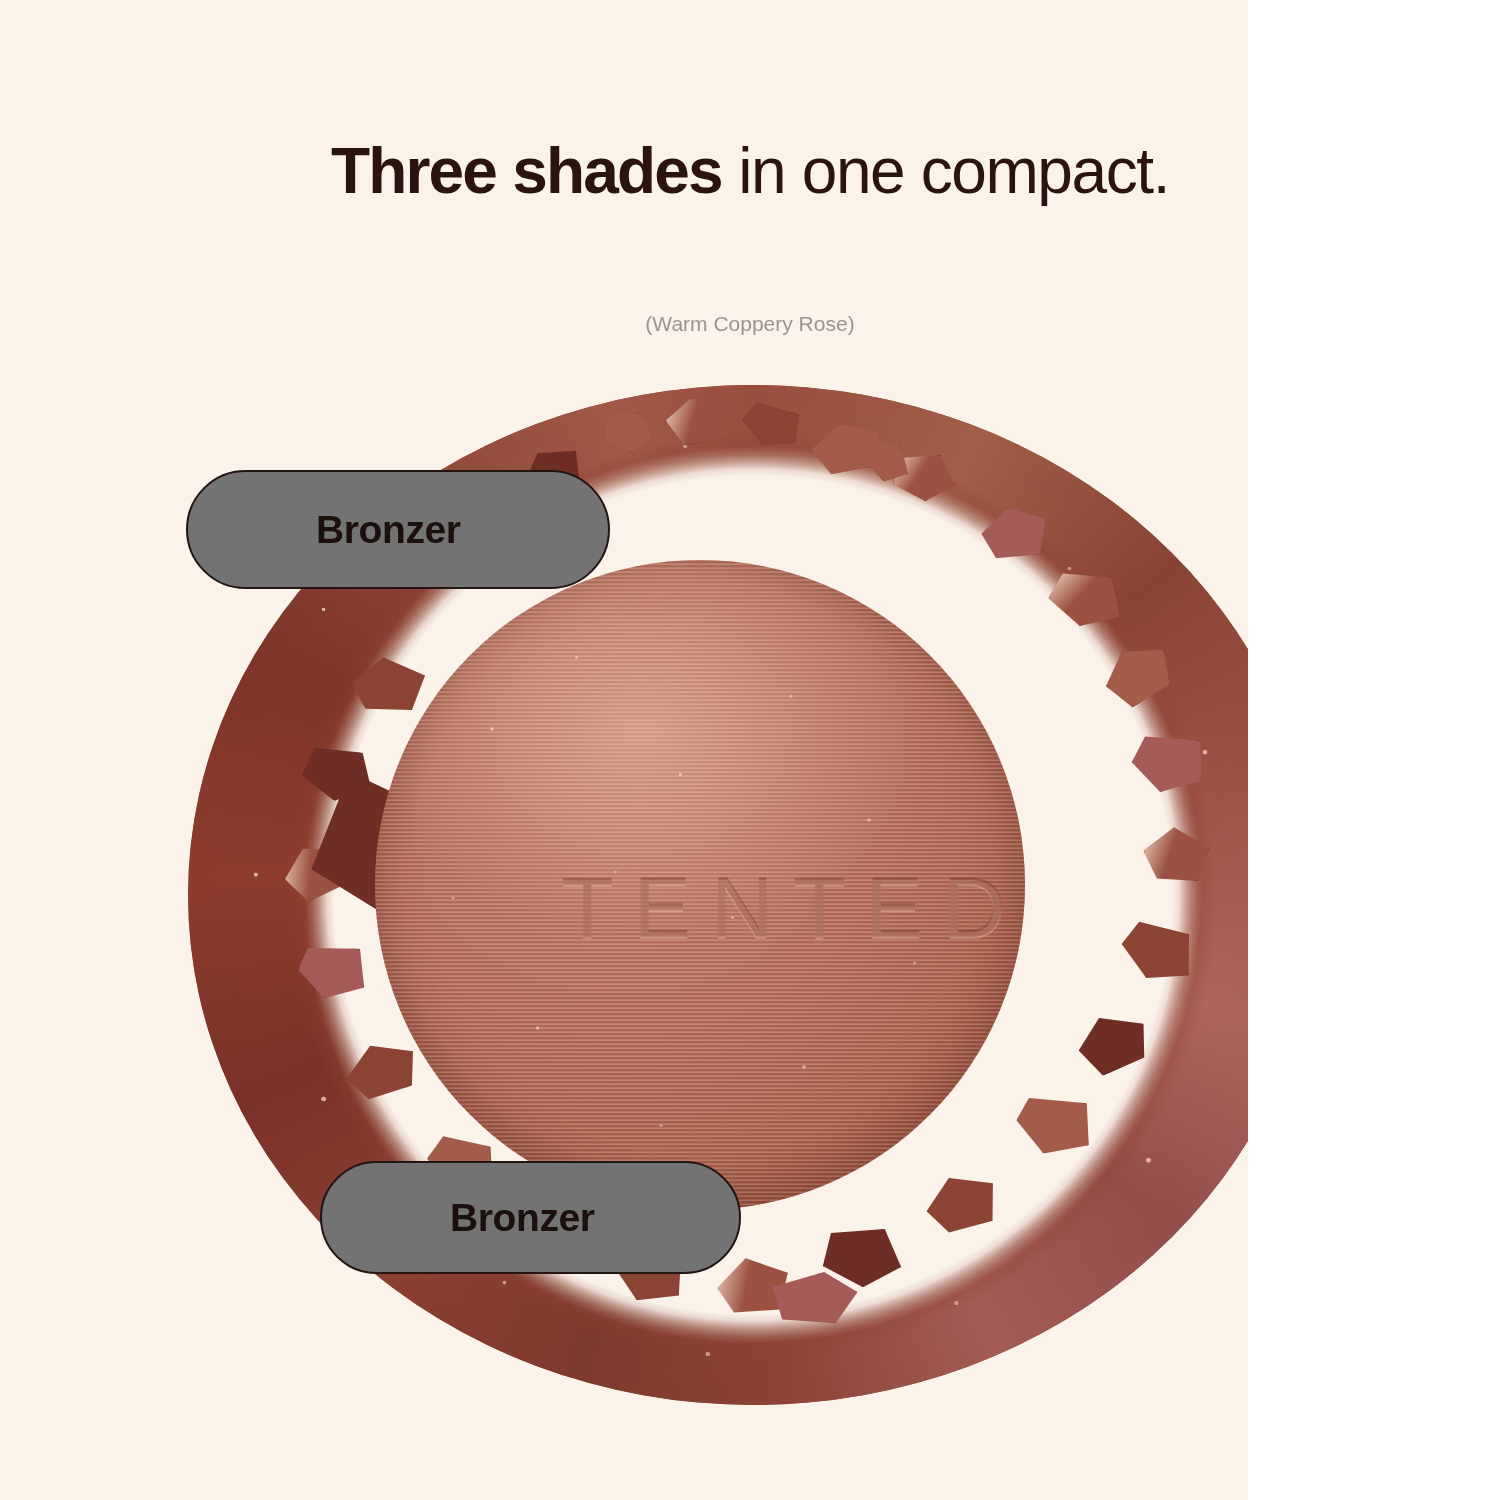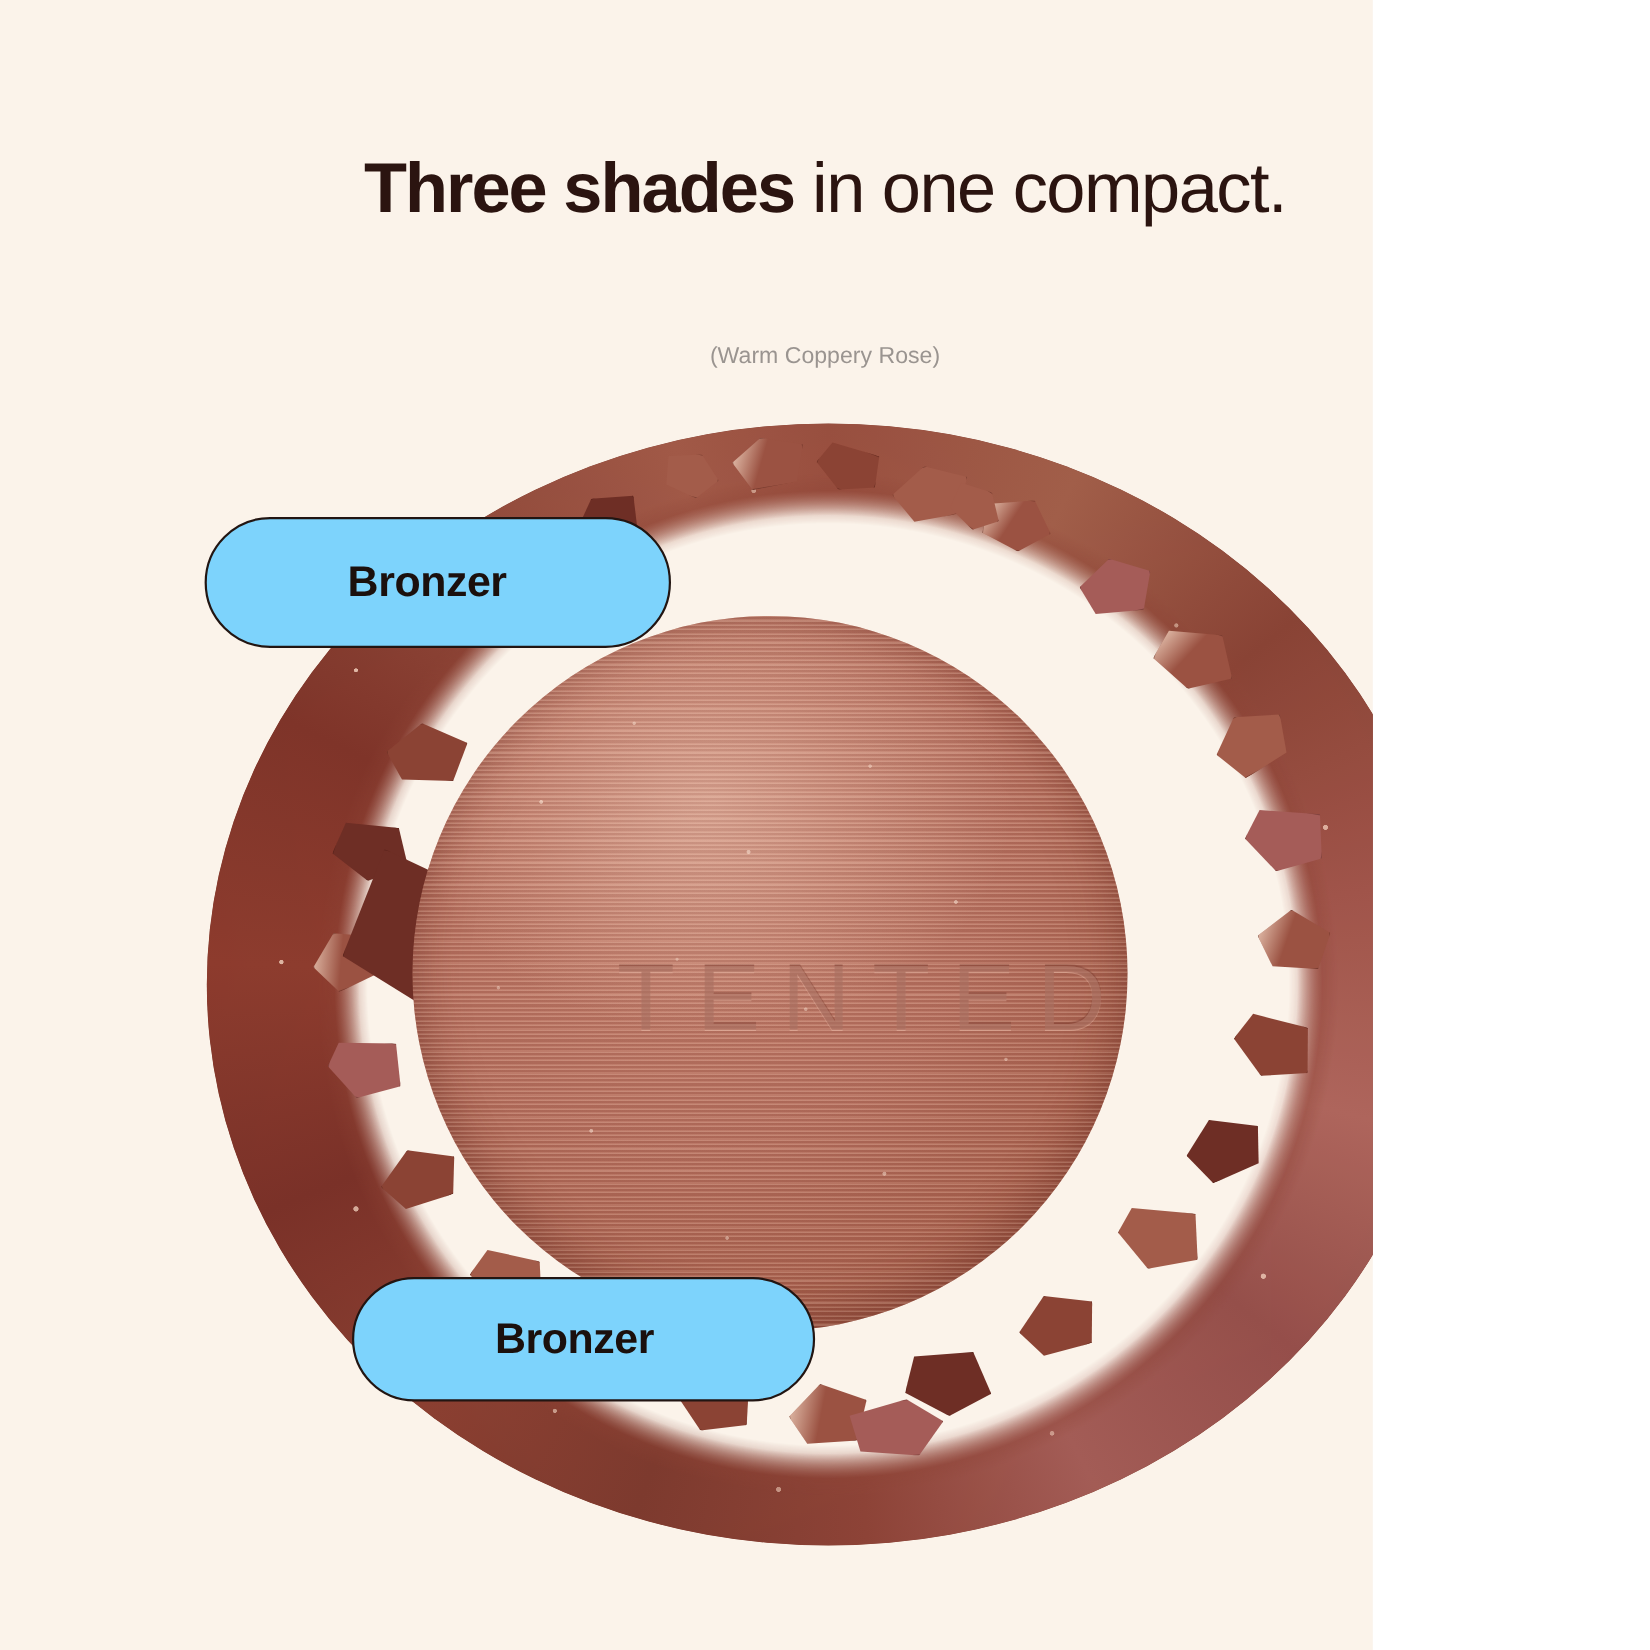--- a/index.html
+++ b/index.html
@@ -207,21 +207,21 @@
     text-shadow:
       0 1.5px 0 rgba(255,214,196,0.32),
       0 -1px 0 rgba(96,40,30,0.20);
     white-space: nowrap;
     user-select: none;
   }
 
   
   .pill {
     position: absolute;
-    background: #7dd3fc;
+    background: #737373;
     border: 2.5px solid #221512;
     border-radius: 999px;
     display: flex;
     align-items: center;
     box-sizing: border-box;
   }
   .pill-label {
     font-size: 39px;
     font-weight: 600;
     letter-spacing: -0.4px;

